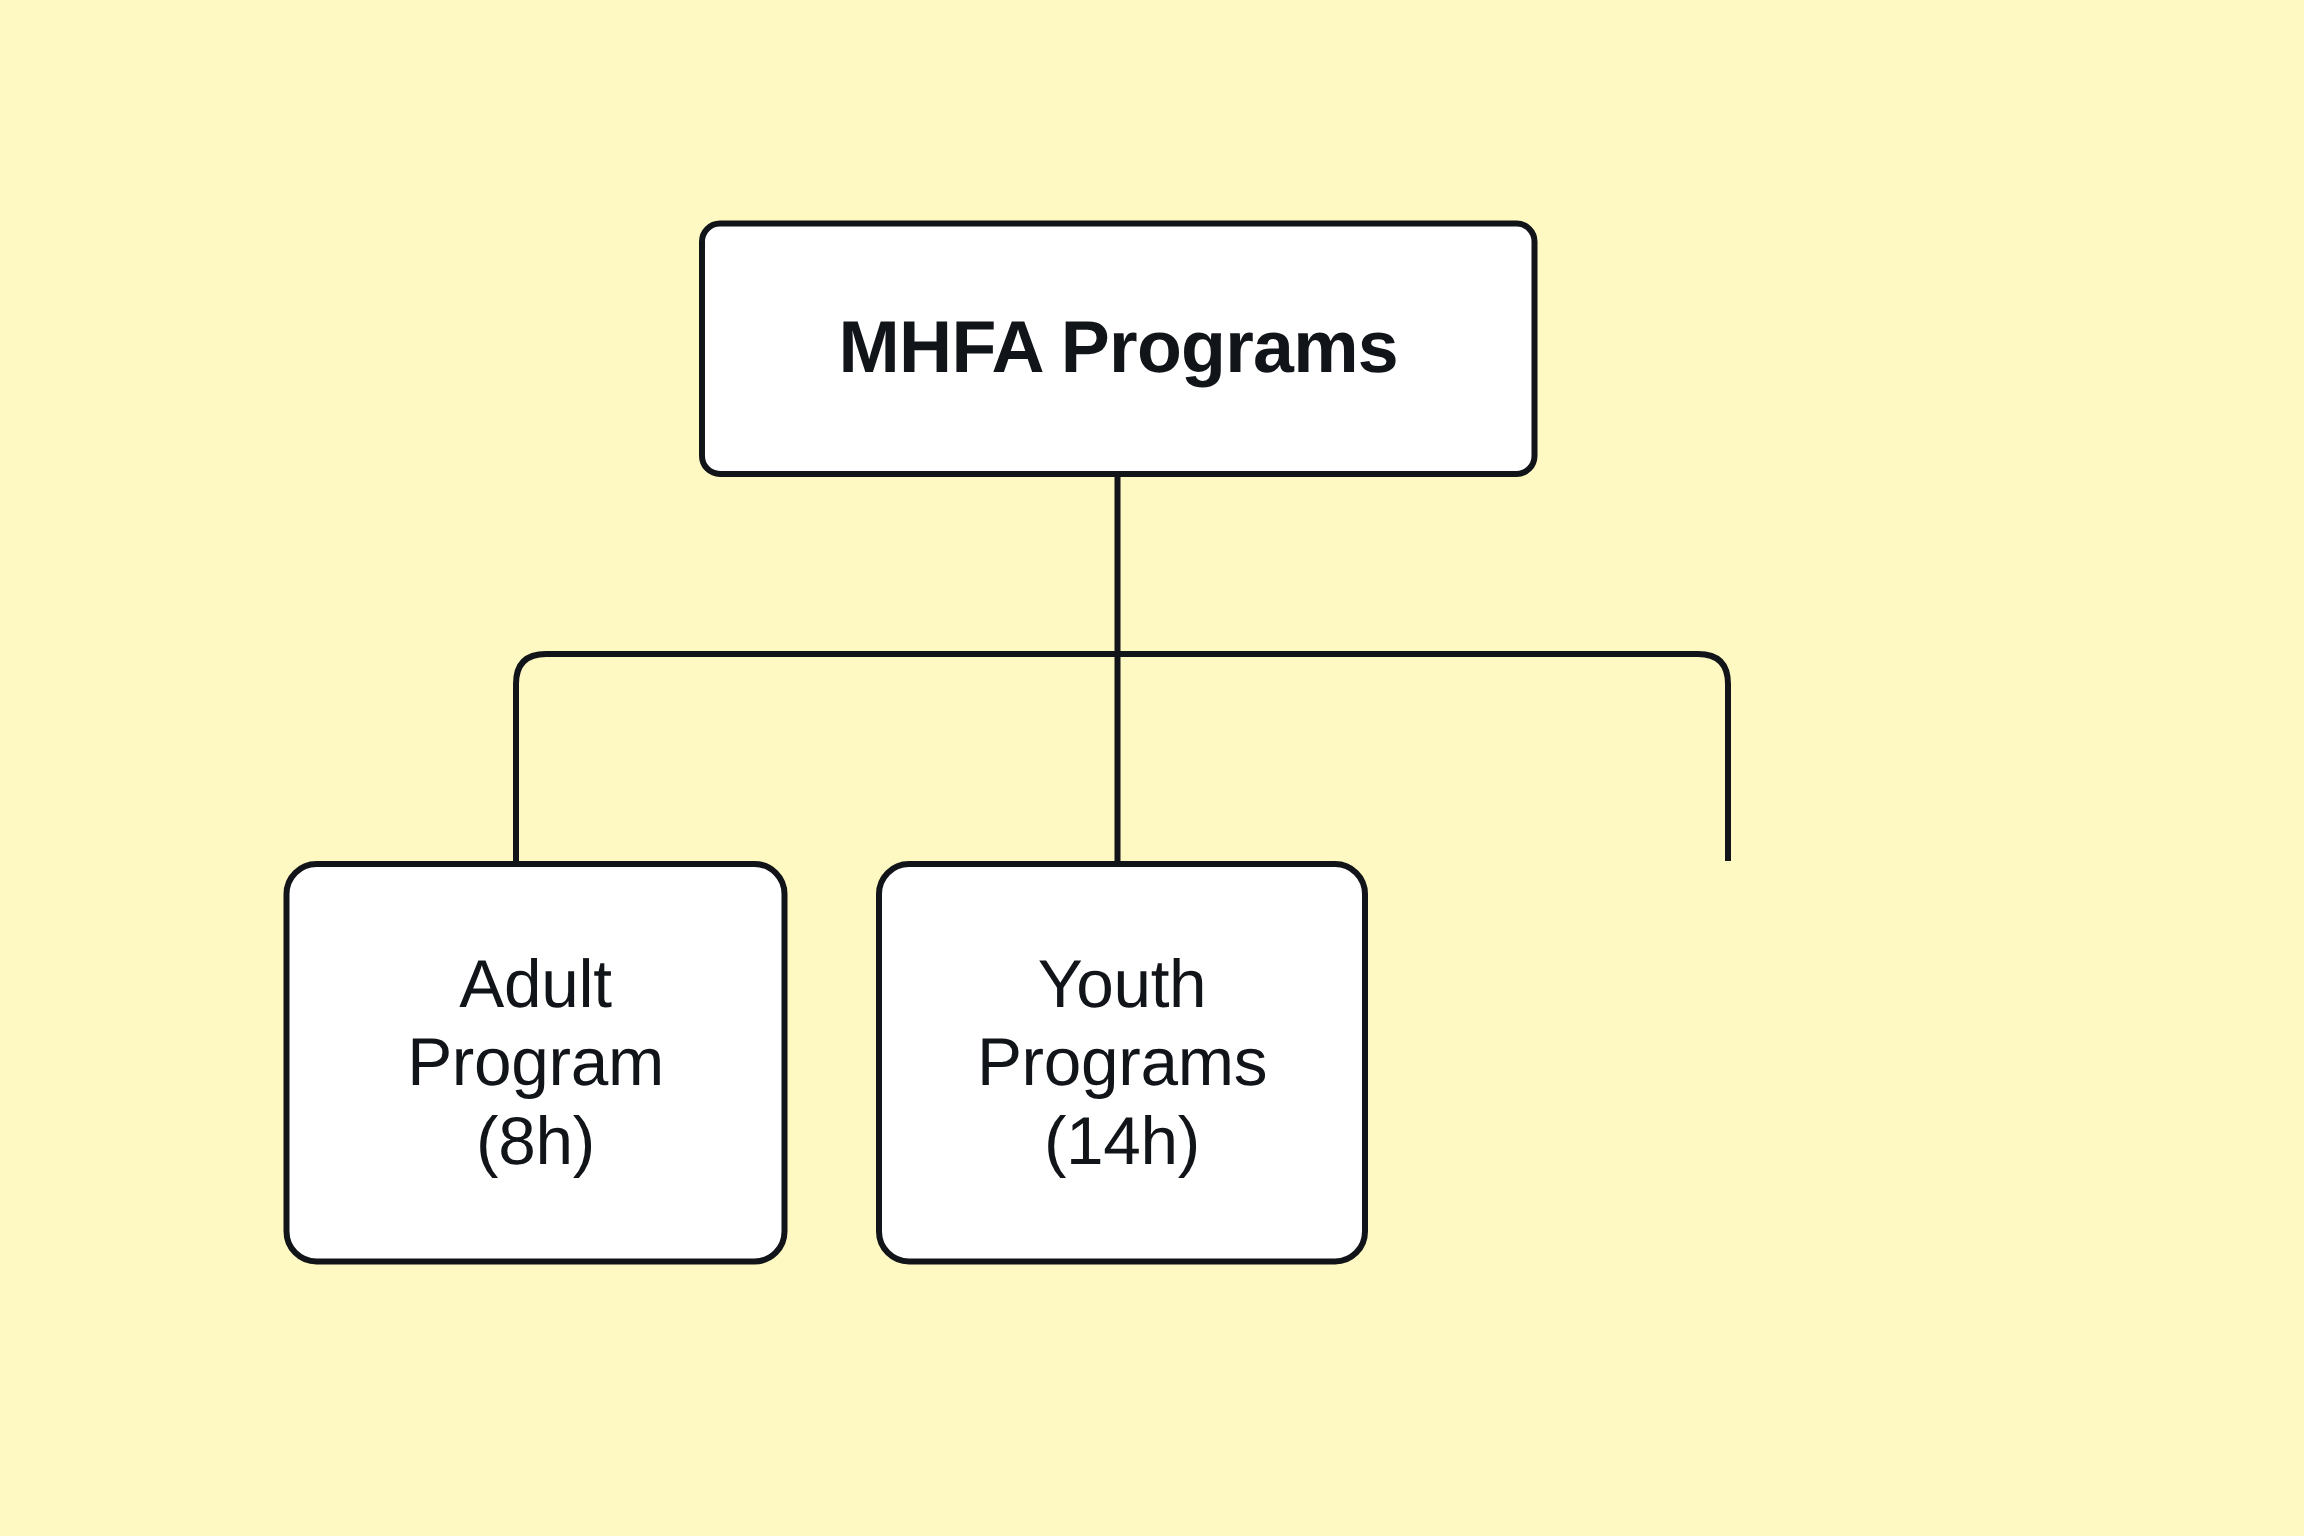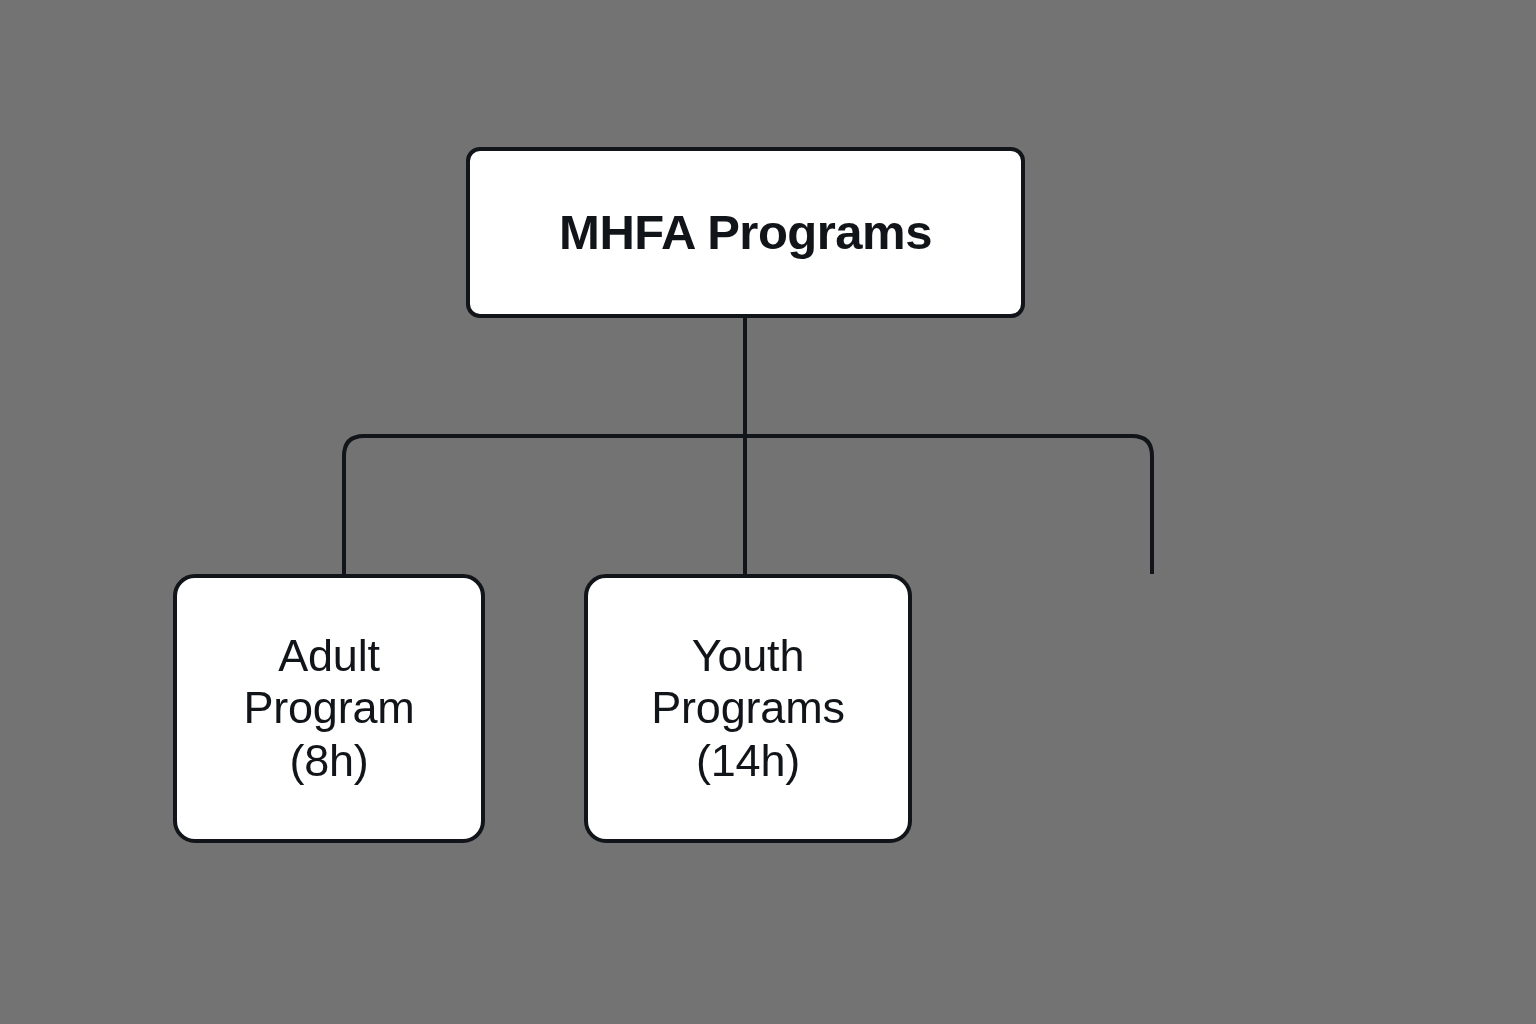--- a/index.html
+++ b/index.html
@@ -12,21 +12,21 @@
     width: 1536px;
     height: 1024px;
     overflow: hidden;
     font-family: "Liberation Sans", sans-serif;
     color: #111418;
   }
   #diagram-canvas {
     position: relative;
     width: 1536px;
     height: 1024px;
-    background: #737373;
+    background: #fef9c3;
   }
   #connector-layer {
     position: absolute;
     left: 0;
     top: 0;
     width: 1536px;
     height: 1024px;
   }
   .node {
     position: absolute;
@@ -61,21 +61,21 @@
   
   .node-child {
     top: 574px;
     height: 269px;
     border-radius: 22px;
   }
   .node-child .node-label {
     font-size: 45px;
     font-weight: normal;
   }
-  #node-child-0 { left: 173px; width: 312px; }
+  #node-child-0 { left: 189px; width: 336px; }
   #node-child-1 { left: 584px; width: 328px; }
   #node-child-2 { left: 984px; width: 331px; }
 </style>
 </head>
 <body>
 
 <div id="diagram-canvas">
 
   <svg id="connector-layer" viewBox="0 0 1536 1024" width="1536" height="1024" xmlns="http://www.w3.org/2000/svg">
     <path id="connector-path" fill="none" stroke="#111418" stroke-width="4" stroke-linecap="butt" stroke-linejoin="round" d="M745,318 L745,436 M364,436 L1132,436 M344,574 L344,456 Q344,436 364,436 M1152,574 L1152,456 Q1152,436 1132,436 M745,436 L745,574"></path>

